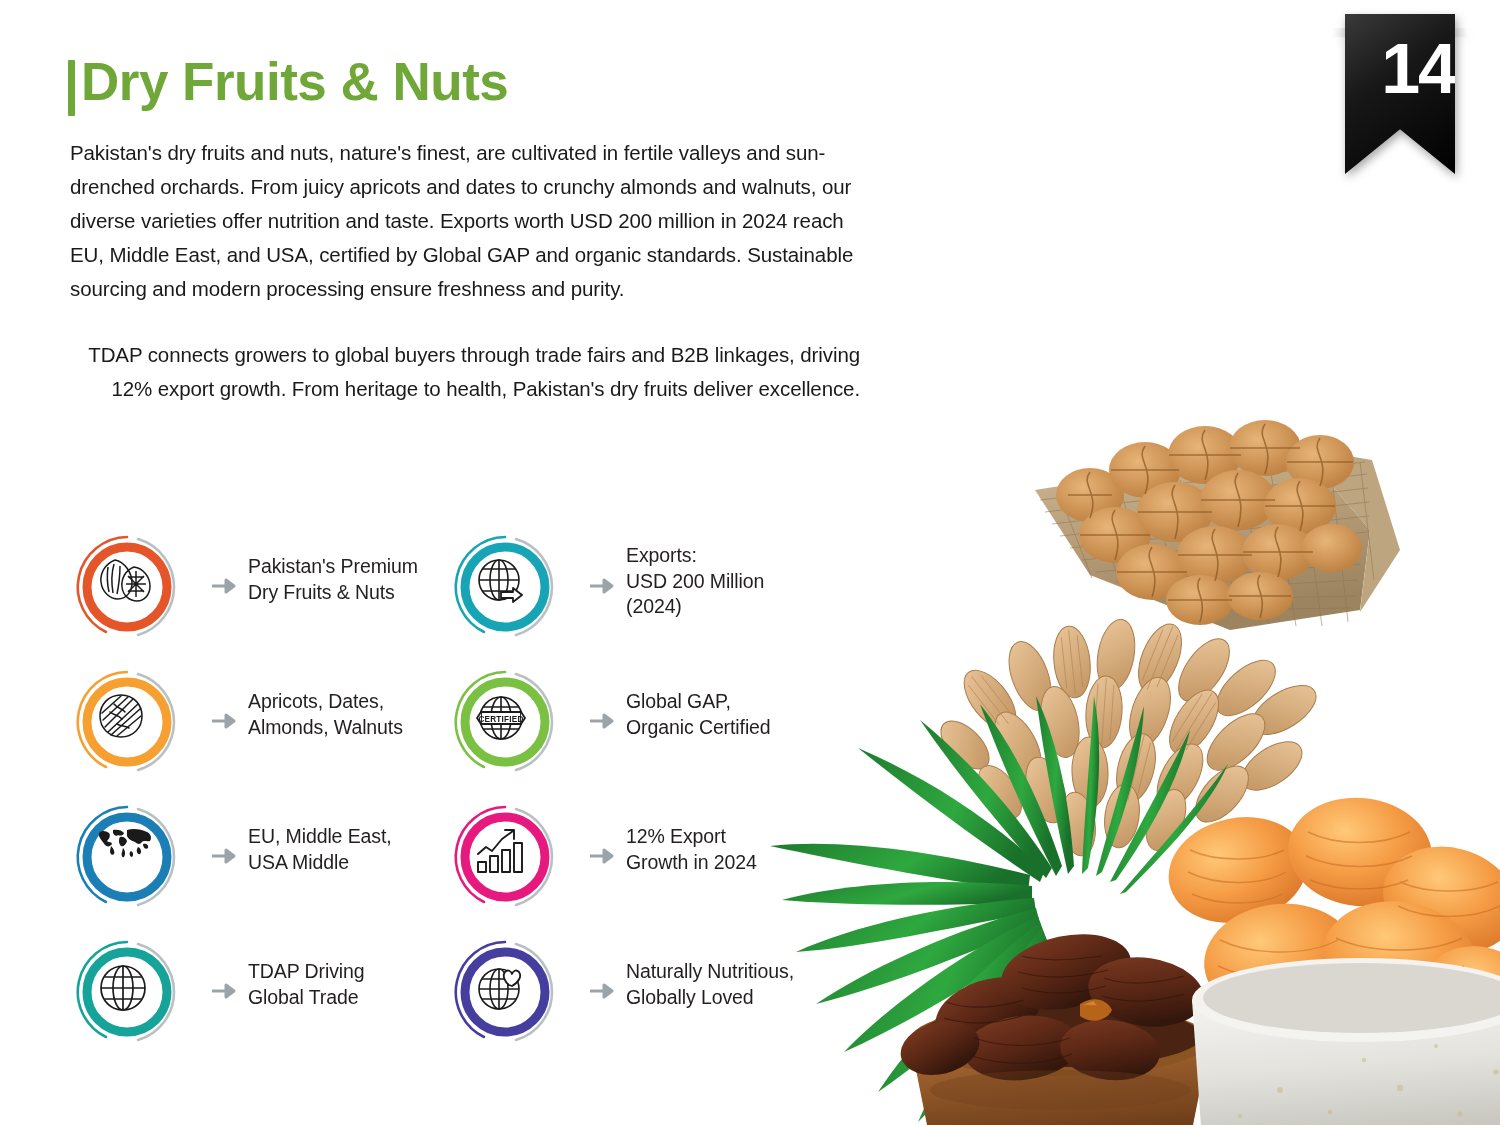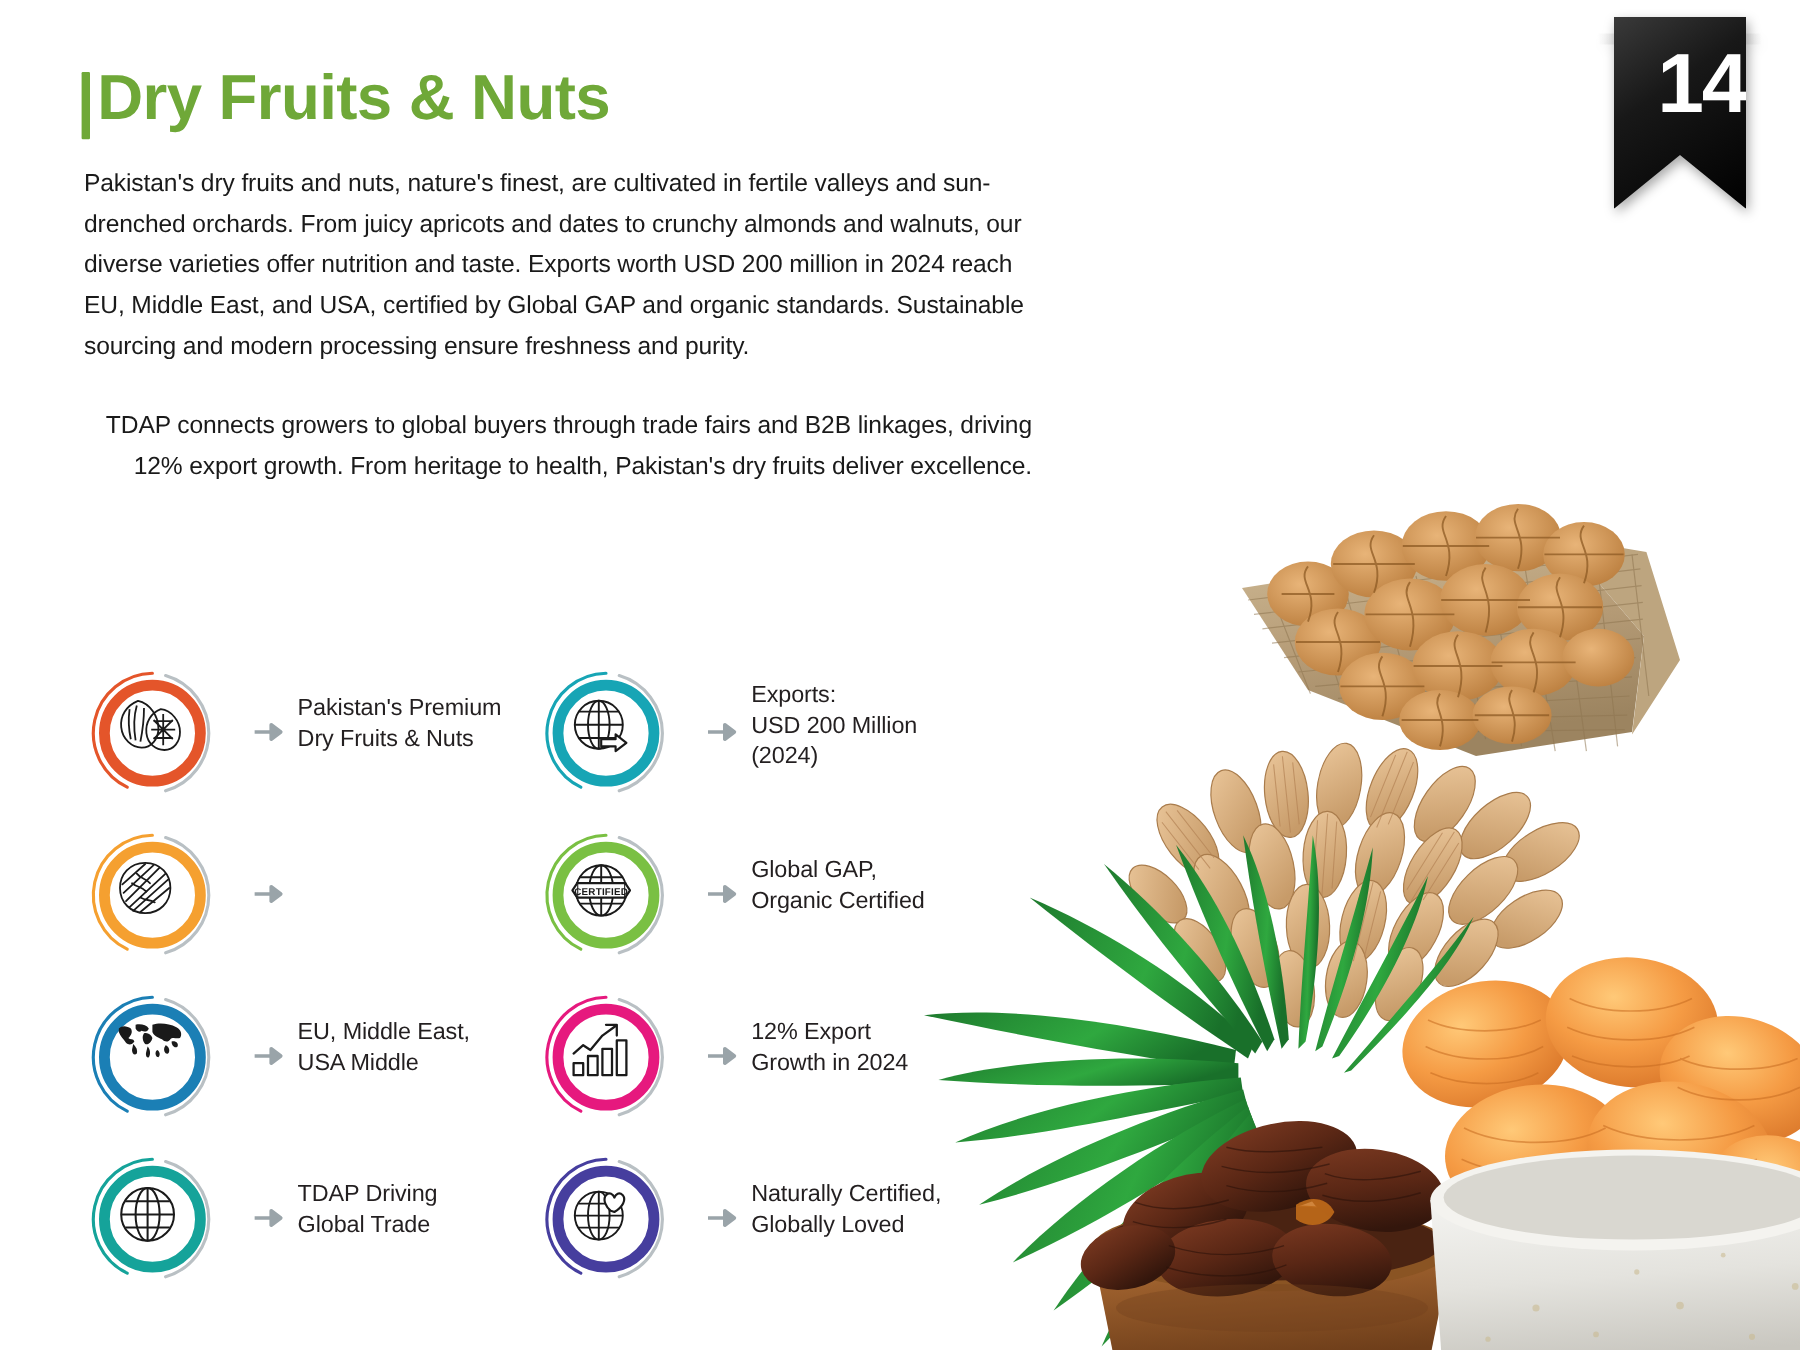--- a/index.html
+++ b/index.html
@@ -47,21 +47,21 @@
     color:#fff;font-size:70px;font-weight:bold;line-height:1;
     margin-top:20px;letter-spacing:-2px;
   }
   .ribbon-tail{
     position:absolute;left:-14px;top:14px;width:138px;height:9px;
     background:linear-gradient(90deg,rgba(255,255,255,0) 0%,rgba(120,120,120,.30) 18%,rgba(70,70,70,.45) 50%,rgba(120,120,120,.30) 82%,rgba(255,255,255,0) 100%);
     border-radius:2px;
   }
 
   
-  .features{position:absolute;left:62px;top:552px;width:740px;height:540px;}
+  .features{position:absolute;left:62px;top:528px;width:740px;height:540px;}
   .feature{position:absolute;width:360px;height:118px;}
   .f-col0{left:0;}
   .f-col1{left:378px;}
   .f-row0{top:0;}
   .f-row1{top:135px;}
   .f-row2{top:270px;}
   .f-row3{top:405px;}
 
   .badge{position:absolute;left:6px;top:0;width:118px;height:118px;}
   .badge svg{position:absolute;left:0;top:0;}
@@ -173,20 +173,24 @@
               <path d="M24 3 C11 3 3 13 3 24 C3 36 12 45 24 45 C36 45 45 36 45 24 C45 13 37 3 24 3Z"></path>
               <path d="M8 35 L36 7 M11 40 L41 12 M6 28 L31 5 M14 43 L43 17 M5 21 L24 4 M20 44 L44 24"></path>
               <path d="M17 12 C21 17 25 16 28 20 M13 20 C18 24 20 22 25 27 M20 32 C25 35 27 33 32 36"></path>
             </g>
           </svg>
         </span>
       </div>
       <svg class="arrow" viewBox="0 0 28 20">
         <path d="M0 10 L18 10 M14 4 L22 10 L14 16 Z" fill="#9aa4a9" stroke="#9aa4a9" stroke-width="3" stroke-linejoin="round"></path>
       </svg>
+      <div class="f-label">
+        <div>Apricots, Dates,</div>
+        <div>Almonds, Walnuts</div>
+      </div>
     </div>
 
     <div class="feature f-col1 f-row1">
       <div class="badge">
         <svg width="118" height="118" viewBox="0 0 118 118">
           <circle cx="59" cy="59" r="40" fill="none" stroke="#7AC043" stroke-width="9"></circle>
           <path d="M59 9 A50 50 0 0 0 38 104" fill="none" stroke="#7AC043" stroke-width="2.6" stroke-linecap="round"></path>
           <path d="M70 11 A50 50 0 0 1 70 107" fill="none" stroke="#B9C0C4" stroke-width="2.6" stroke-linecap="round"></path>
         </svg>
         <span class="glyph">
@@ -313,21 +317,21 @@
               <path d="M4 27 L44 27 M7 17 L41 17 M7 37 L41 37 M24 7 L24 47"></path>
             </g>
             <path d="M34 23 C30 20 27 14 30 10 C33 7 36 9 37 12 C38 9 41 7 44 10 C47 14 44 20 37 24 Z" fill="#ffffff" stroke="#1a1a1a" stroke-width="1.8" stroke-linejoin="round"></path>
           </svg>
         </span>
       </div>
       <svg class="arrow" viewBox="0 0 28 20">
         <path d="M0 10 L18 10 M14 4 L22 10 L14 16 Z" fill="#9aa4a9" stroke="#9aa4a9" stroke-width="3" stroke-linejoin="round"></path>
       </svg>
       <div class="f-label">
-        <div>Naturally Certified,</div>
+        <div>Naturally Nutritious,</div>
         <div>Globally Loved</div>
       </div>
     </div>
 
   </div>
 
   <div class="photo">
     <svg width="760" height="740" viewBox="0 0 760 740">
       <defs>
         <radialGradient id="walnutG" cx="40%" cy="35%" r="75%">

